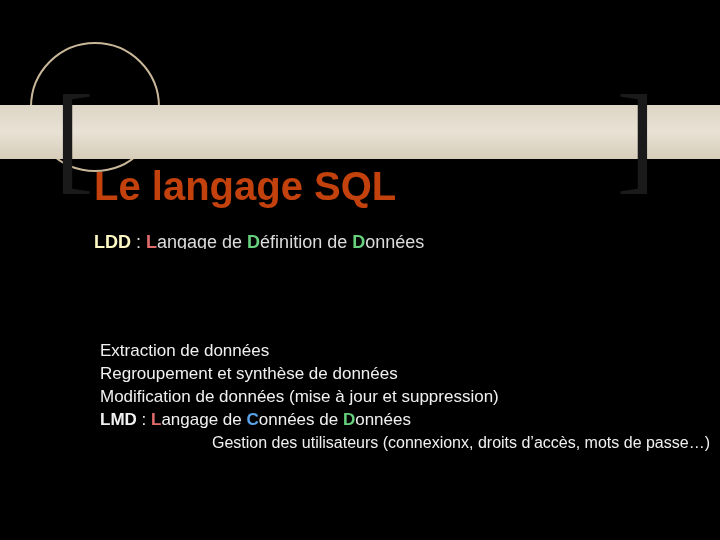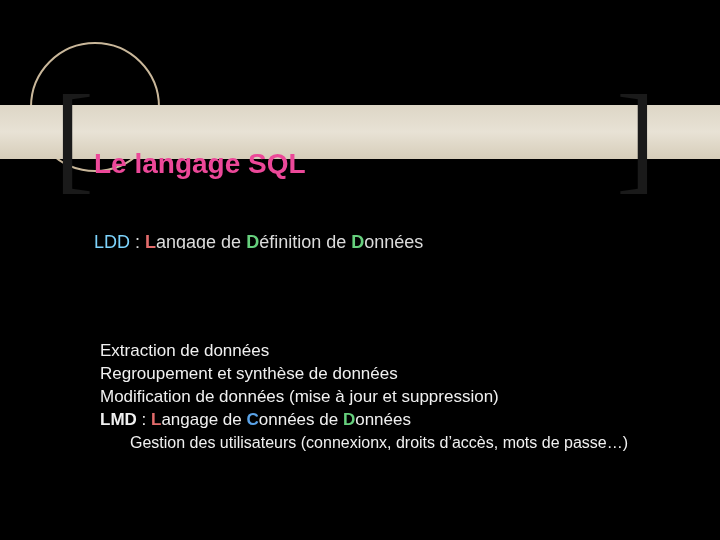--- a/index.html
+++ b/index.html
@@ -46,36 +46,36 @@
   .bracket-left {
     top: 78px;
     left: 54px;
   }
   .bracket-right {
     top: 78px;
     left: 616px;
   }
   .title-text {
     position: absolute;
-    top: 148px;
+    top: 164px;
     left: 94px;
-    font-size: 28px;
+    font-size: 40px;
     font-weight: 700;
-    color: #ec4899;
+    color: #c2410c;
   }
   .subtitle-row {
     position: absolute;
     top: 232px;
     left: 94px;
     font-size: 18px;
     font-weight: 400;
     color: #dcdcdc;
     white-space: nowrap;
   }
-  .subtitle-row .abbr { font-weight: 400; color: #7dd3fc; }
+  .subtitle-row .abbr { font-weight: 700; color: #fef9c3; }
   .subtitle-row .hl-l { color: #e36c6c; font-weight: 700; }
   .subtitle-row .hl-d { color: #66d07d; font-weight: 700; }
 
   
   .cover-band {
     position: absolute;
     top: 249px;
     left: 0;
     width: 720px;
     height: 18px;
@@ -92,20 +92,21 @@
     line-height: 1.35;
   }
   .body-line { display: block; }
   .line-ldc .abbr { font-weight: 700; margin-top: 46px; }
   .line-ldc .hl-l { color: #e36c6c; font-weight: 700; }
   .line-ldc .hl-c { color: #5aa3e8; font-weight: 700; }
   .line-ldc .hl-d { color: #66d07d; font-weight: 700; }
   .indent {
     padding-left: 30px;
     font-size: 16px;
+    text-align: right;
   }
 </style>
 </head>
 <body>
 
 <div class="slide">
 
   <div class="circle-deco"></div>
 
   <div class="title-band"></div>

